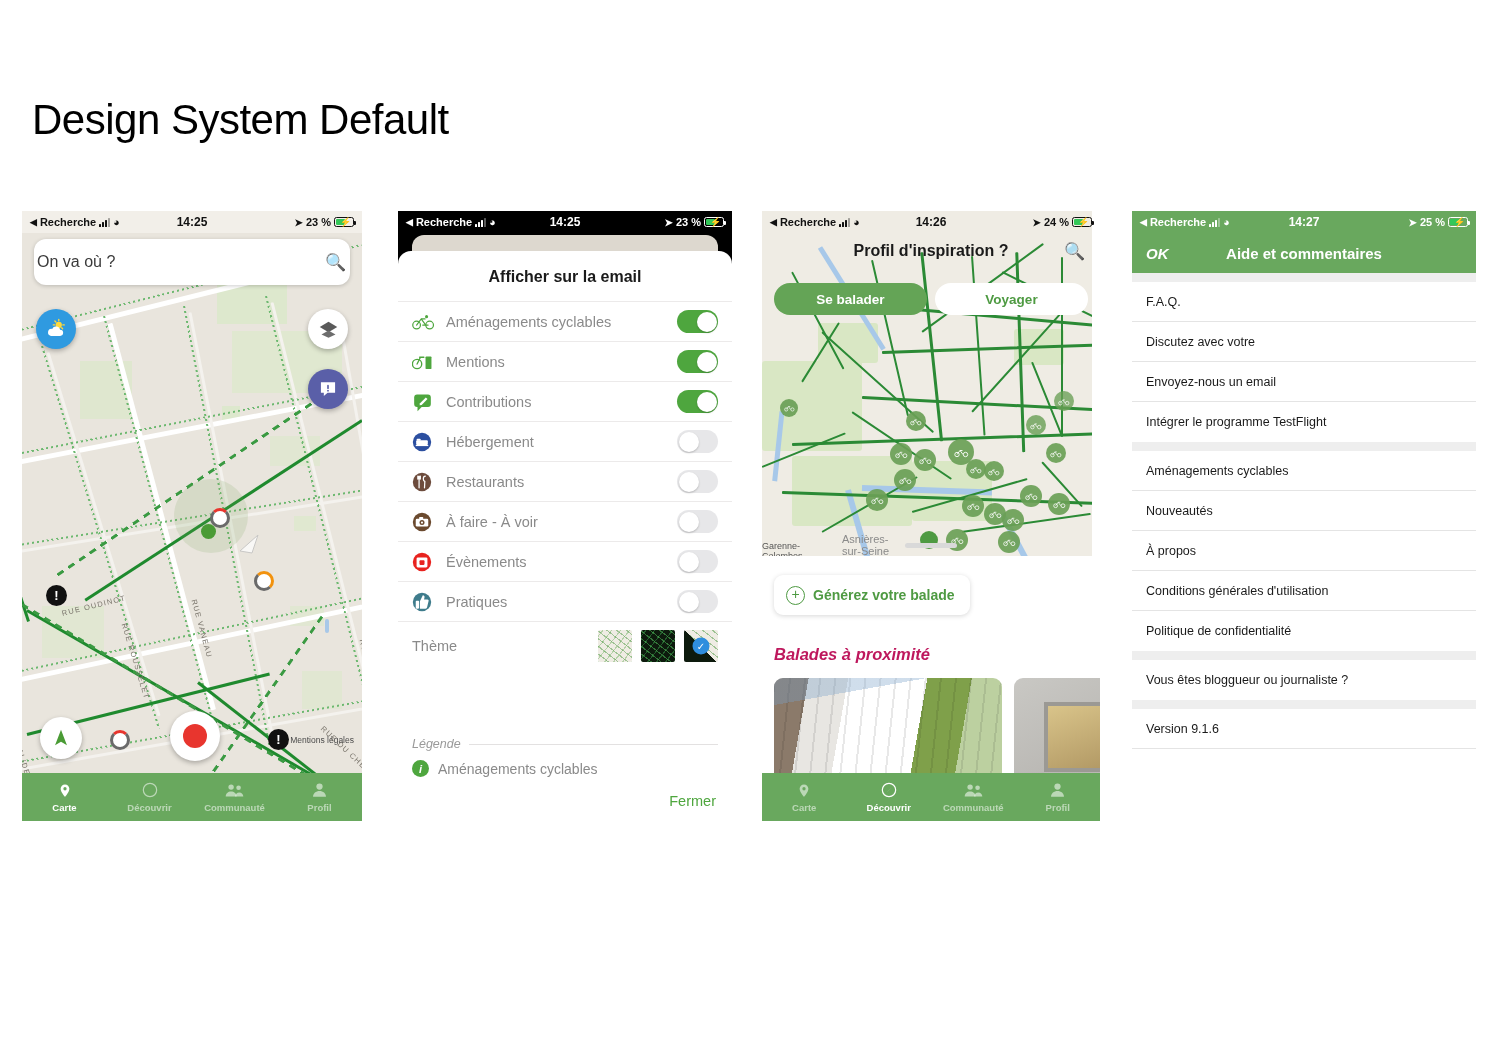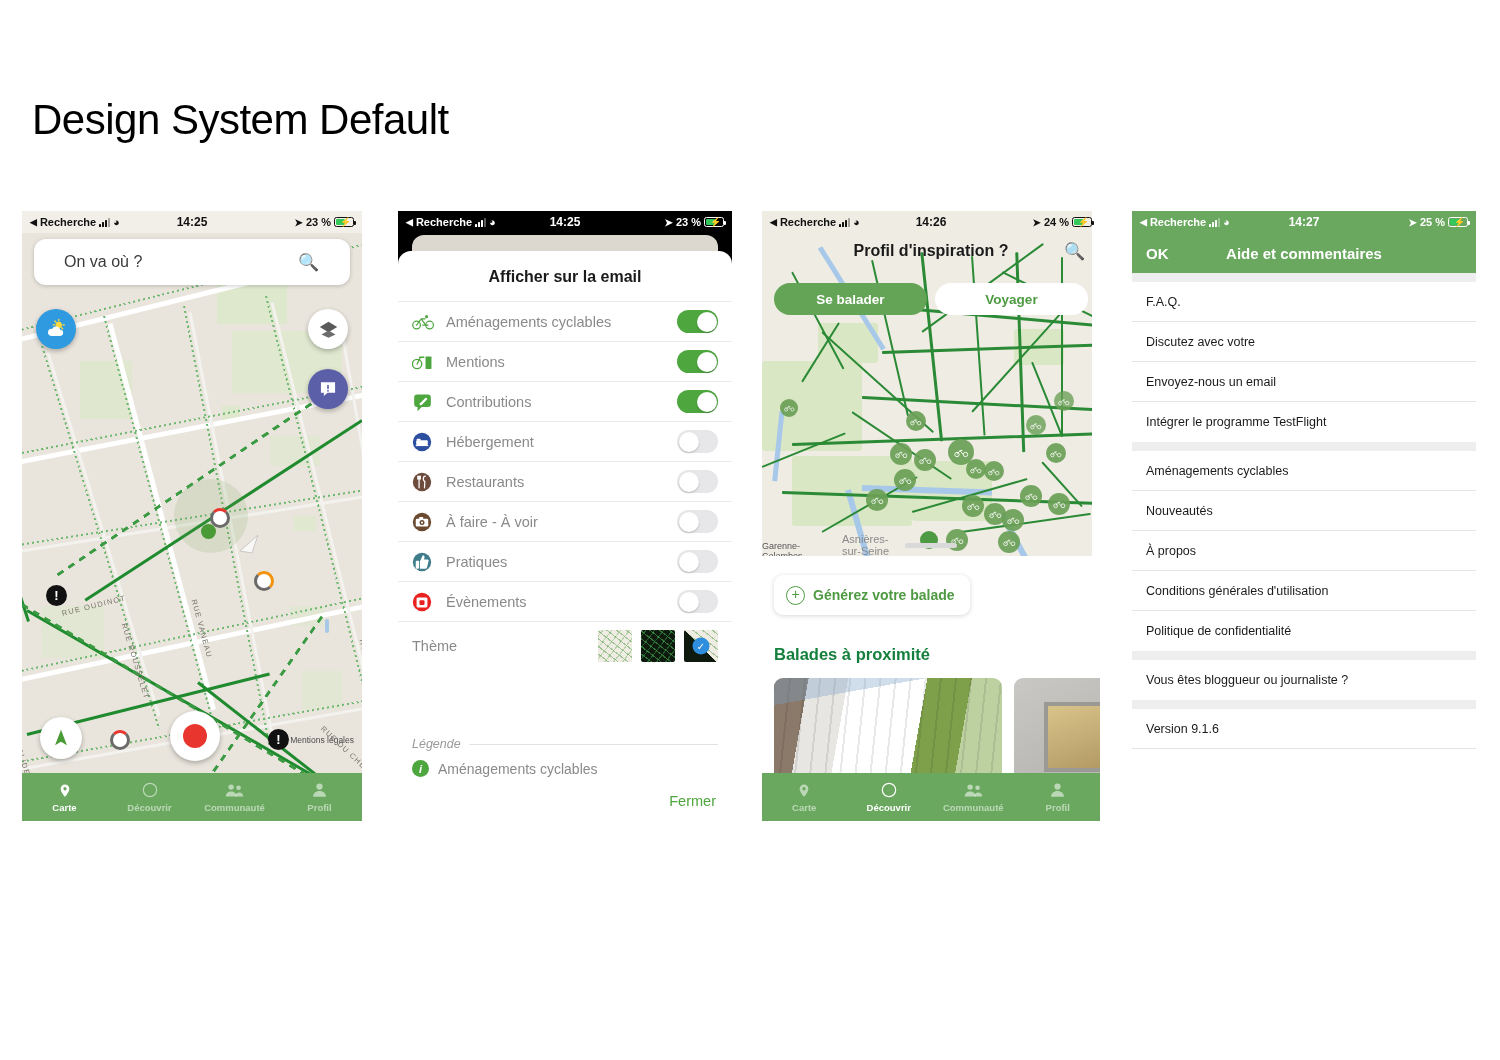--- a/index.html
+++ b/index.html
@@ -91,21 +91,21 @@
   }
   .stlabel {
     position: absolute; font-size: 7.5px; color: #7a756c; letter-spacing: 1.2px;
     transform-origin: 0 50%; white-space: nowrap; font-weight: 400;
   }
 
   
   .searchbar {
     position: absolute; left: 12px; top: 28px; right: 12px; height: 46px;
     background: #ffffff; border-radius: 12px;
-    display: flex; align-items: center; padding: 0 30px;
+    display: flex; align-items: center; padding: 0 3px;
     box-shadow: 0 1px 4px rgba(0,0,0,.20);
     z-index: 20;
   }
   .searchbar .ph { flex: 1; font-size: 16px; color: #3a3a3a; }
   .searchbar .sicon { font-size: 17px; color: #4b4b4b; }
 
   .fab {
     position: absolute; border-radius: 50%;
     display: flex; align-items: center; justify-content: center;
     box-shadow: 0 2px 5px rgba(0,0,0,.28); z-index: 18;
@@ -275,21 +275,21 @@
   .gen-btn {
     margin: 19px 0 0 12px; width: 196px; height: 40px; background: #ffffff;
     border-radius: 9px; box-shadow: 0 1px 5px rgba(0,0,0,.16);
     display: flex; align-items: center; gap: 8px; padding: 0 12px;
   }
   .gen-btn .plus {
     width: 19px; height: 19px; border-radius: 50%; border: 1.6px solid #4e9a42;
     color: #4e9a42; font-size: 14px; line-height: 15px; text-align: center;
   }
   .gen-btn .gtxt { font-size: 14px; font-weight: 700; color: #4e9a42; }
-  .p3-section { margin: 30px 0 0 12px; font-size: 16.5px; font-weight: 700; color: #15803d; }
+  .p3-section { margin: 30px 0 0 12px; font-size: 16.5px; font-weight: 700; color: #be185d; font-style: italic; }
   .card-row { display: flex; gap: 12px; margin: 14px 0 0 12px; }
   .card {
     width: 228px; height: 110px; border-radius: 9px; overflow: hidden; position: relative;
     flex: 0 0 auto;
   }
   .card.c1 {
     background:
       linear-gradient(100deg,#8b7a6a 0 14%, #e8e6e2 14% 30%, #ffffff 30% 62%, #7fa04a 62% 80%, #bcd0a0 80% 100%);
   }
   .card.c1:after{
@@ -303,21 +303,21 @@
     content:""; position:absolute; left:30px; top:24px; width:110px; height:62px;
     background: linear-gradient(160deg,#d9c48a,#a98f5c);
     border: 4px solid #9b9994;
   }
 
   
   .p4-nav {
     height: 40px; background: #69a85e; display: flex; align-items: center;
     position: relative; padding: 0 14px;
   }
-  .p4-nav .ok { font-size: 15px; font-weight: 700; color: #ffffff; }
+  .p4-nav .ok { font-size: 15px; font-weight: 700; color: #ffffff; font-style: italic; }
   .p4-nav .nvt {
     position: absolute; left: 0; right: 0; text-align: center;
     font-size: 15px; font-weight: 700; color: #ffffff; pointer-events: none;
   }
   .p4-gap { height: 9px; background: #eeeeee; }
   .p4-list { background: #ffffff; }
   .p4-row {
     height: 40px; display: flex; align-items: center; padding: 0 14px;
     font-size: 12.5px; color: #1a1a1a;
     border-bottom: 1px solid #e4e4e4;
@@ -620,40 +620,40 @@
       </span>
       <span class="llabel">À faire - À voir</span>
       <span class="toggle">
           <span class="knob"></span>
         </span>
     </div>
 
     <div class="layer-row">
       <span class="licon">
         <svg width="20" height="20" viewBox="0 0 24 24">
+            <circle cx="12" cy="12" r="11" fill="#e8231f"></circle>
+            <rect x="5.5" y="6.5" width="13" height="12" rx="1.6" fill="#ffffff"></rect>
+            <rect x="9" y="10" width="6" height="5.5" rx="1" fill="#e8231f"></rect>
+          </svg>
+      </span>
+      <span class="llabel">Évènements</span>
+      <span class="toggle">
+          <span class="knob"></span>
+        </span>
+    </div>
+
+    <div class="layer-row">
+      <span class="licon">
+        <svg width="20" height="20" viewBox="0 0 24 24">
             <circle cx="12" cy="12" r="11" fill="#3f7c8c"></circle>
             <path d="M9.5 20V11l3.5-7c1.6 0 2.3 1.2 2 2.6L14.4 9h4.2c1 0 1.6.9 1.3 1.9l-1.8 7.4c-.2.9-.9 1.7-1.9 1.7z" fill="#ffffff"></path>
             <rect x="4.5" y="10.6" width="4" height="9.4" rx="1" fill="#ffffff"></rect>
           </svg>
       </span>
       <span class="llabel">Pratiques</span>
-      <span class="toggle">
-          <span class="knob"></span>
-        </span>
-    </div>
-
-    <div class="layer-row">
-      <span class="licon">
-        <svg width="20" height="20" viewBox="0 0 24 24">
-            <circle cx="12" cy="12" r="11" fill="#e8231f"></circle>
-            <rect x="5.5" y="6.5" width="13" height="12" rx="1.6" fill="#ffffff"></rect>
-            <rect x="9" y="10" width="6" height="5.5" rx="1" fill="#e8231f"></rect>
-          </svg>
-      </span>
-      <span class="llabel">Évènements</span>
       <span class="toggle">
           <span class="knob"></span>
         </span>
     </div>
 
     <div class="theme-row">
       <span class="tlabel2">Thème</span>
       <span class="thumb light"></span>
       <span class="thumb dark"></span>
       <span class="thumb split">

